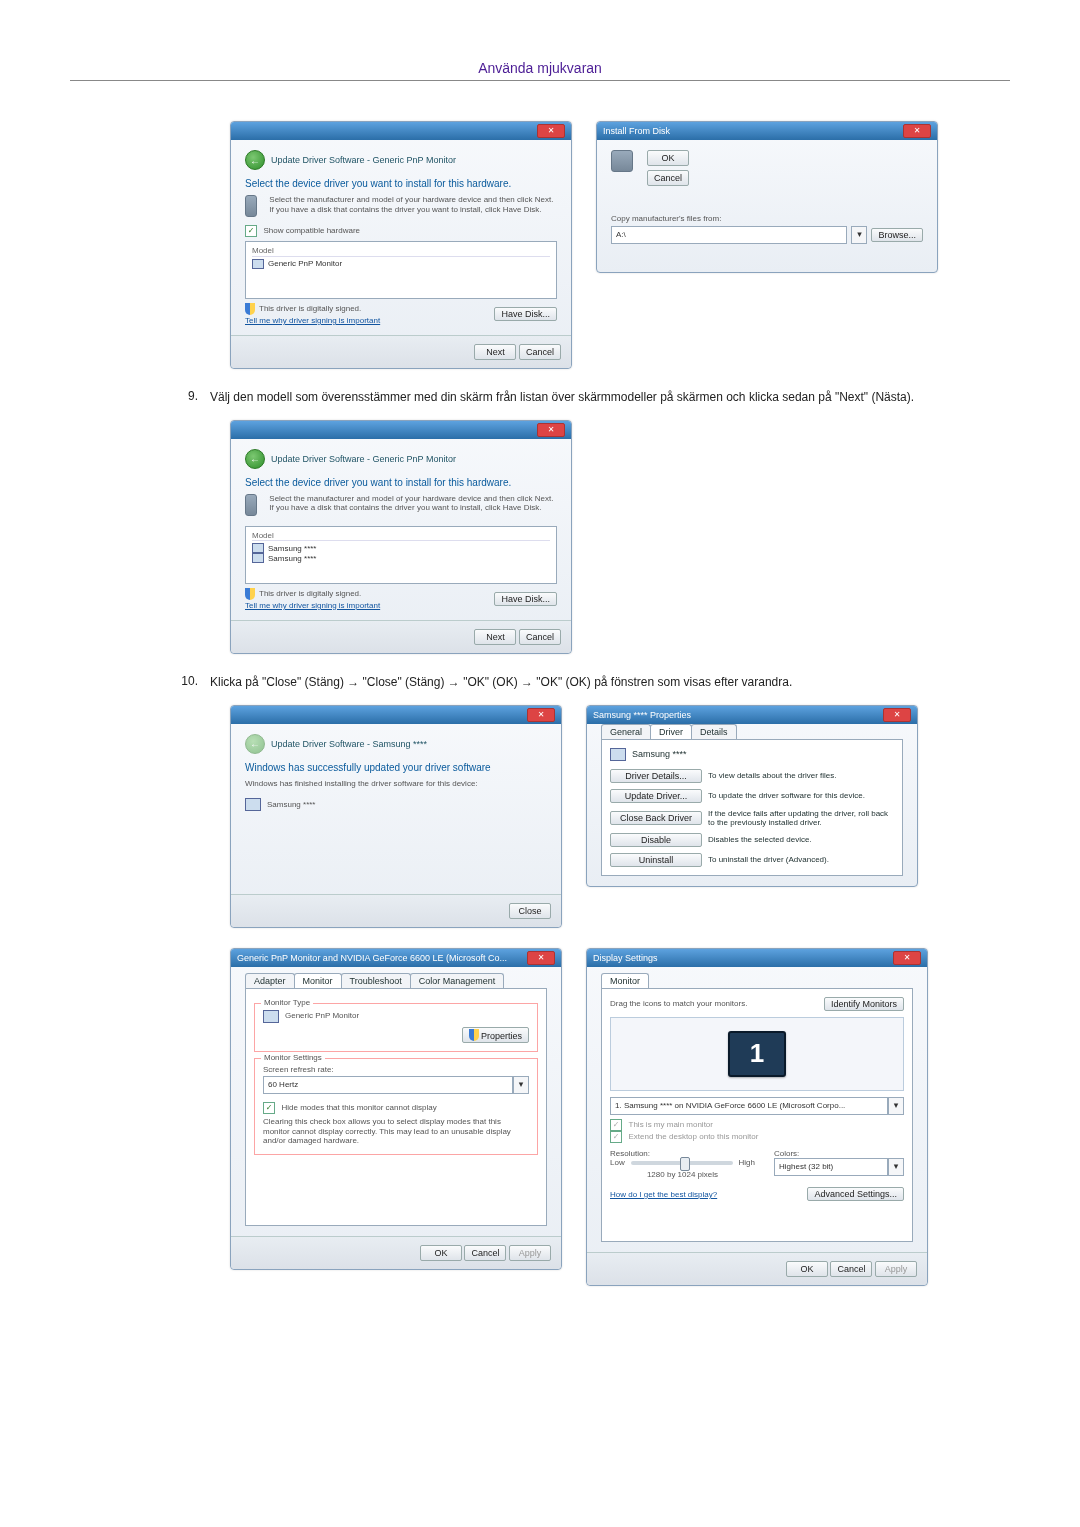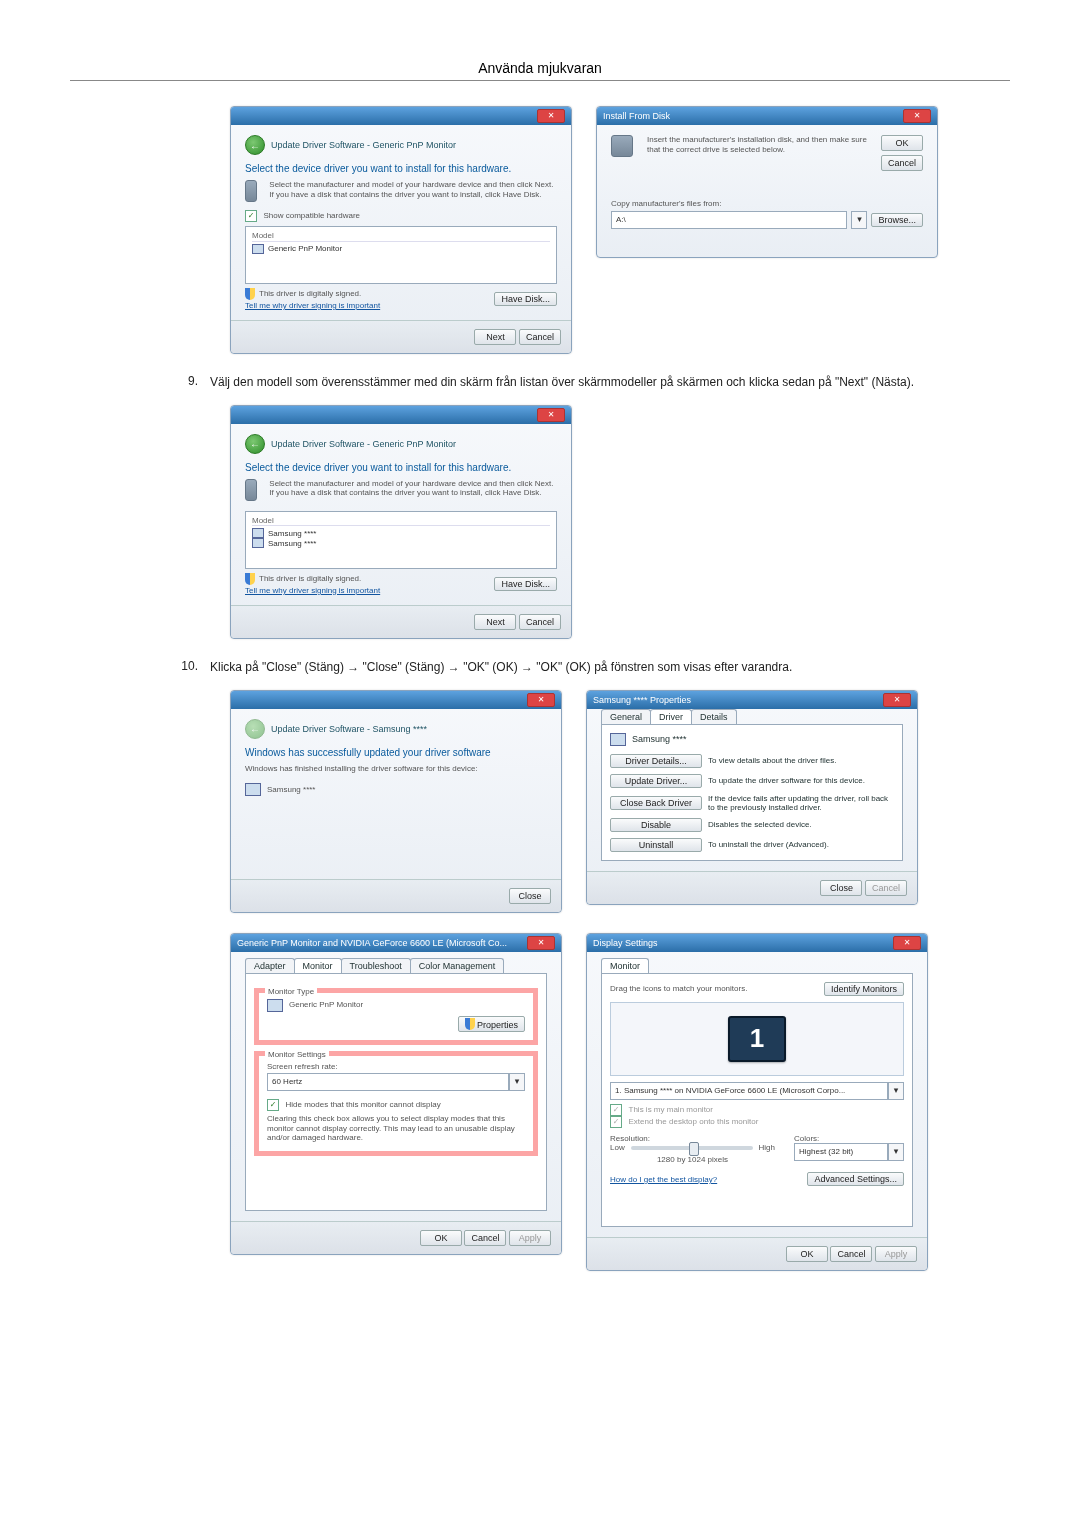--- a/index.html
+++ b/index.html
@@ -12,24 +12,24 @@
   }
   .page {
     width: 1080px;
     margin: 0 auto;
     box-sizing: border-box;
     padding: 0 70px 40px 70px;
   }
   .page-header {
     text-align: center;
     font-size: 14px;
-    color: #000000;
+    color: #4c1d95;
     padding: 60px 0 4px 0;
     border-bottom: 1px solid #888;
-    margin-bottom: 25px;
+    margin-bottom: 40px;
   }
   .step {
     display: flex;
     margin: 10px 0 14px 110px;
     align-items: flex-start;
   }
   .step-num {
     width: 30px;
     flex: 0 0 30px;
     text-align: right;
@@ -112,21 +112,21 @@
   .field { border:1px solid #9ab;background:#fff;height:16px;line-height:16px;padding:0 4px;font-size:8px;color:#333; }
   .dropmark { border:1px solid #9ab;width:14px;height:16px;text-align:center;line-height:14px;font-size:9px;color:#333;background:#f5f6f8; }
   .tabs { display:flex; gap:0; font-size:9px;}
   .tab {
     border:1px solid #9ab; border-bottom:none; background:#f2f4f7;
     padding:2px 8px; border-radius:3px 3px 0 0; margin-right:-1px;
   }
   .tab.active { background:#fff; font-weight:normal; position:relative; z-index:2;}
   .tabpanel { border:1px solid #9ab;background:#fff;padding:8px; }
   .groupbox {
-    border:5px solid #fca5a5; padding:6px 8px 8px 8px; margin:6px 0; position:relative;
+    border:1px solid #fca5a5; padding:6px 8px 8px 8px; margin:6px 0; position:relative;
   }
   .grouplabel { position:absolute; top:-6px; left:6px; background:#fff; padding:0 3px; font-size:8px; color:#555;}
   .monbox {
     width:54px;height:42px;background:#1f3b57;border:2px solid #0a1a2a;border-radius:3px;
     display:flex;align-items:center;justify-content:center;color:#fff;font-size:26px;font-weight:bold;
     box-shadow:0 1px 2px rgba(0,0,0,.3);
   }
   .slidertrack {
     height:4px;background:#cfd7de;border-radius:2px;position:relative;flex:1;margin:0 6px;
   }
@@ -187,21 +187,20 @@
     </div>
 
     <div class="dlg" style="width:340px;">
       <div class="titlebar">
         <span>Install From Disk</span>
         <span class="closex">✕</span>
       </div>
       <div class="inner" style="min-height:112px;">
         <div style="display:flex;gap:8px;">
           <span class="diskicon"></span>
-          <span class="tiny" style="flex:1;">Insert the manufacturer's installation disk, and then make sure that the correct drive is selected below.</span>
           <div style="display:flex;flex-direction:column;gap:4px;">
             <span class="btn">OK</span>
             <span class="btn">Cancel</span>
           </div>
         </div>
         <div style="margin-top:28px;">
           <div class="tiny">Copy manufacturer's files from:</div>
           <div style="display:flex;gap:4px;margin-top:2px;align-items:center;">
             <div class="field" style="flex:1;">A:\</div>
             <div class="dropmark">▾</div>
@@ -315,24 +314,20 @@
               <span>To update the driver software for this device.</span>
             <span class="btn sm">Close Back Driver</span>
               <span>If the device fails after updating the driver, roll back to the previously installed driver.</span>
             <span class="btn sm">Disable</span>
               <span>Disables the selected device.</span>
             <span class="btn sm">Uninstall</span>
               <span>To uninstall the driver (Advanced).</span>
           </div>
         </div>
       </div>
-      <div class="footerbtns">
-        <span class="btn">Close</span>
-        <span class="btn" style="color:#999;">Cancel</span>
-      </div>
     </div>
   </div>
 
   <div class="figrow">
 
     <div class="dlg" style="width:330px;">
       <div class="titlebar">
         <span>Generic PnP Monitor and NVIDIA GeForce 6600 LE (Microsoft Co...</span>
         <span class="closex">✕</span>
       </div>
@@ -412,21 +407,21 @@
               <div class="tiny">Resolution:</div>
               <div style="display:flex;align-items:center;">
                 <span class="tiny">Low</span>
                 <div class="slidertrack">
                     <div class="sliderthumb"></div>
                   </div>
                 <span class="tiny">High</span>
               </div>
               <div class="tiny" style="text-align:center;margin-top:2px;">1280 by 1024 pixels</div>
             </div>
-            <div style="width:110px;">
+            <div style="width:130px;">
               <div class="tiny">Colors:</div>
               <div style="display:flex;">
                 <div class="field" style="flex:1;">Highest (32 bit)</div>
                 <div class="dropmark">▾</div>
               </div>
             </div>
           </div>
           <div style="display:flex;justify-content:space-between;align-items:center;margin-top:8px;">
             <span class="linky">How do I get the best display?</span>
             <span class="btn sm">Advanced Settings...</span>

